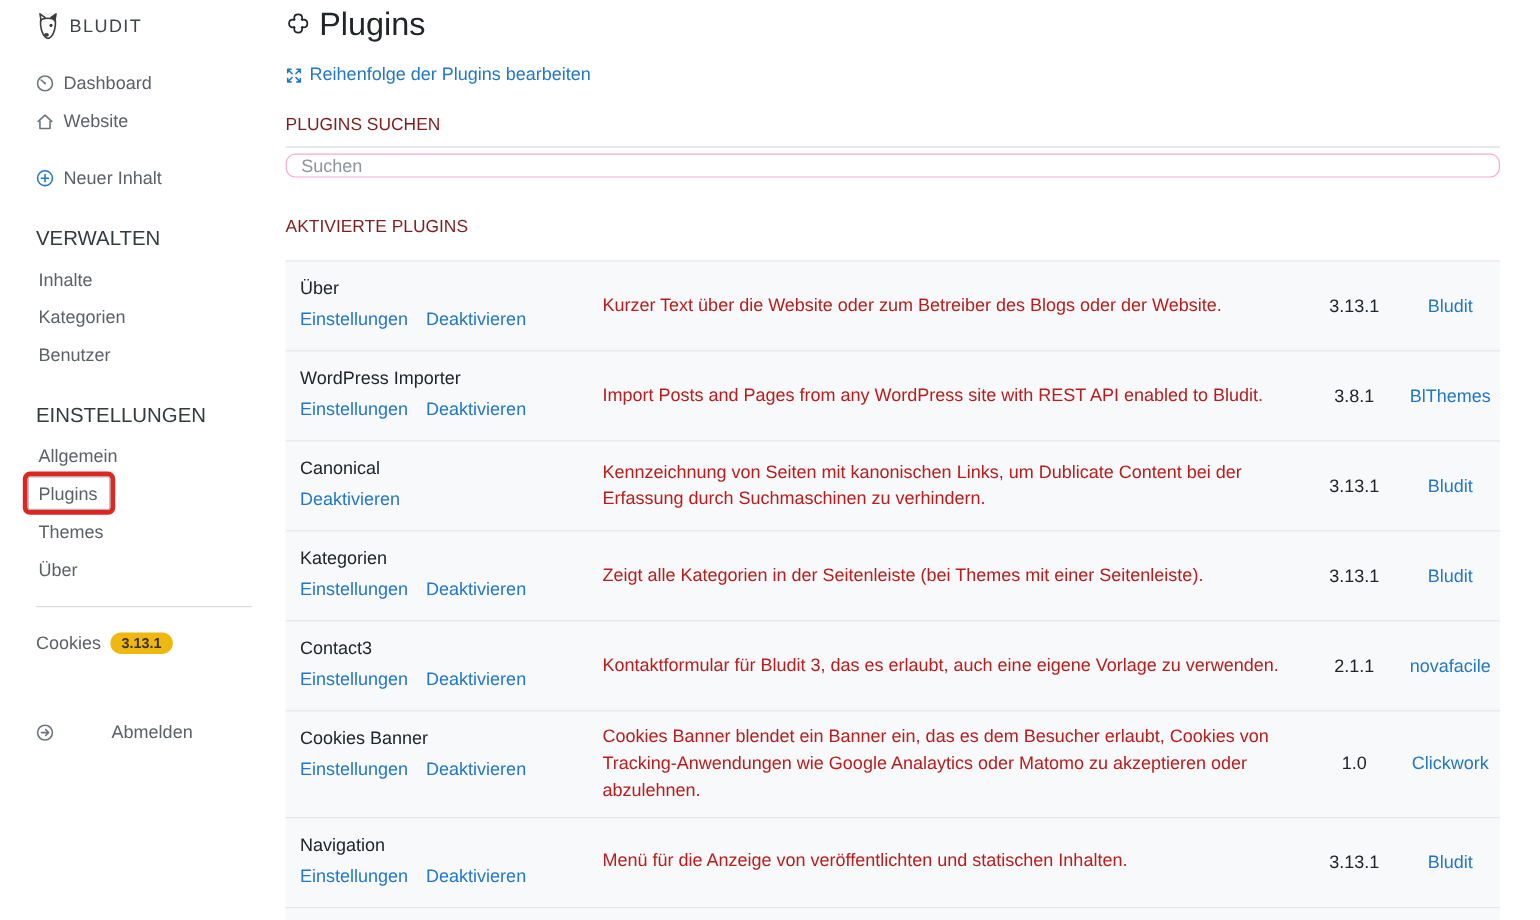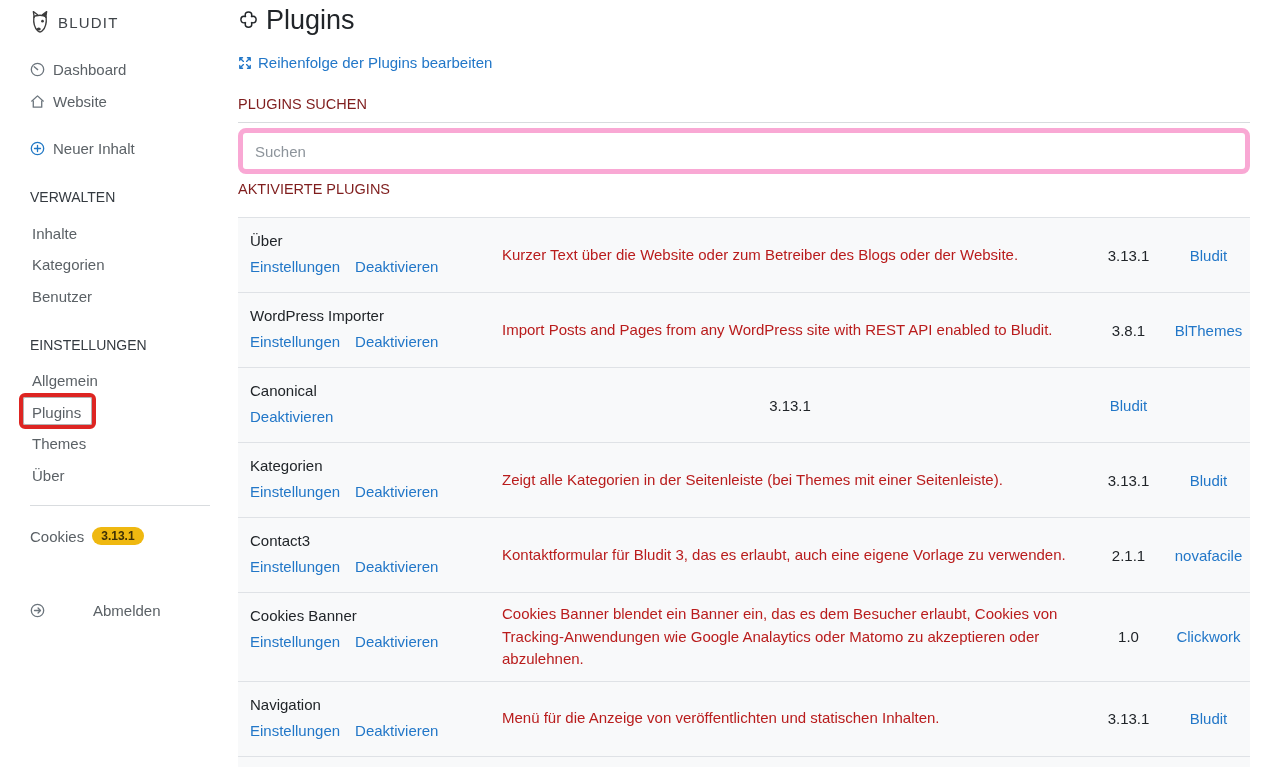--- a/index.html
+++ b/index.html
@@ -5,21 +5,21 @@
   * { box-sizing: border-box; margin: 0; padding: 0; }
   html,body { width:1283px; height:767px; overflow:hidden; background:#fff;
               font-family:"Liberation Sans", sans-serif; color:#212529; }
 
   
   .sidebar { position:absolute; left:0; top:0; width:238px; height:767px; background:#fff; }
   .side-abs { position:absolute; display:flex; align-items:center; gap:8px; white-space:nowrap; }
   .brand { left:30px; top:10px; font-size:15px; font-weight:500; letter-spacing:1.2px; color:#3f4449; }
   .nav-item { font-size:15px; color:#5b6166; cursor:pointer; }
   .nav-item .lbl { color:#5b6166; }
-  .side-heading { position:absolute; font-size:14px; color:#343a40; white-space:nowrap; }
+  .side-heading { position:absolute; font-size:17px; color:#343a40; white-space:nowrap; }
   .side-sub { position:absolute; font-size:15px; color:#5b6166; cursor:pointer; white-space:nowrap; }
   .side-hr { position:absolute; left:30px; top:505px; width:180px; border:none; border-top:1px solid #d9dcdf; }
   .version-row { left:30px; top:527px; font-size:15px; color:#5b6166; }
   .badge { display:inline-block; background:#efb810; color:#3e3006; font-size:12px; font-weight:bold;
            padding:3px 9px; border-radius:10px; line-height:1; }
   .icon { flex:0 0 auto; display:inline-flex; }
 
   
   .annotation { position:absolute; left:19px; top:393px; width:77px; height:36px;
                 border:4px solid #dd2522; border-radius:6px; z-index:5; pointer-events:none; }
@@ -28,22 +28,22 @@
   
   .main { position:absolute; left:238px; top:0; width:1012px; height:767px; }
   .page-title { position:absolute; left:0; top:5px; display:flex; align-items:center; gap:7px;
                 font-size:27px; color:#212529; }
   .reorder { position:absolute; left:0; top:54px; display:flex; align-items:center; gap:6px;
              font-size:15px; color:#2277c8; cursor:pointer; text-decoration:none; }
   .sec-heading { position:absolute; left:0; width:1012px; font-size:14.5px; color:#7f1d1d;
                  border-bottom:1px solid #d8dbde; line-height:17px; }
   .h-search { top:96px; padding-bottom:9px; }
   .h-active { top:181px; padding-bottom:20px; }
-  .search-input { position:absolute; left:0; top:128px; width:1012px; height:46px;
-                  border:5px solid #f9a8d4; border-radius:8px; padding:6px 12px; font-size:15px;
+  .search-input { position:absolute; left:0; top:128px; width:1012px; height:20px;
+                  border:1px solid #f9a8d4; border-radius:8px; padding:6px 12px; font-size:15px;
                   font-family:"Liberation Sans", sans-serif; color:#212529; outline:none; }
   .search-input::placeholder { color:#8d949b; }
 
   .plugin-table { position:absolute; left:0; top:217px; width:1012px; border-top:1px solid #dfe2e6; }
   .prow { display:grid; grid-template-columns:252px 600px 77px 1fr; min-height:75px;
           background:#f8f9fa; border-bottom:1px solid #dfe2e6; }
   .c-name { padding:14px 8px 12px 12px; }
   .p-name { font-size:15px; color:#212529; }
   .p-actions { margin-top:9px; display:flex; gap:15px; }
   .p-actions a, .c-author a { color:#2277c8; font-size:15px; text-decoration:none; cursor:pointer; }
@@ -192,20 +192,21 @@
           <a>BlThemes</a>
         </div>
       </div>
       <div class="prow">
         <div class="c-name">
           <div class="p-name">Canonical</div>
           <div class="p-actions">
             <a>Deaktivieren</a>
           </div>
         </div>
+        <div class="c-desc">Kennzeichnung von Seiten mit kanonischen Links, um Dublicate Content bei der Erfassung durch Suchmaschinen zu verhindern.</div>
         <div class="c-ver">3.13.1</div>
         <div class="c-author">
           <a>Bludit</a>
         </div>
       </div>
       <div class="prow">
         <div class="c-name">
           <div class="p-name">Kategorien</div>
           <div class="p-actions">
             <a>Einstellungen</a>

